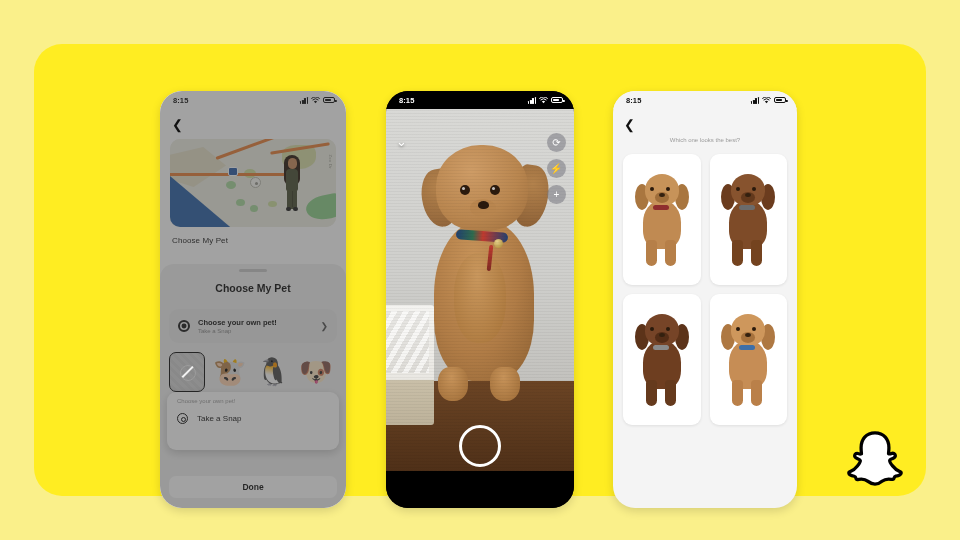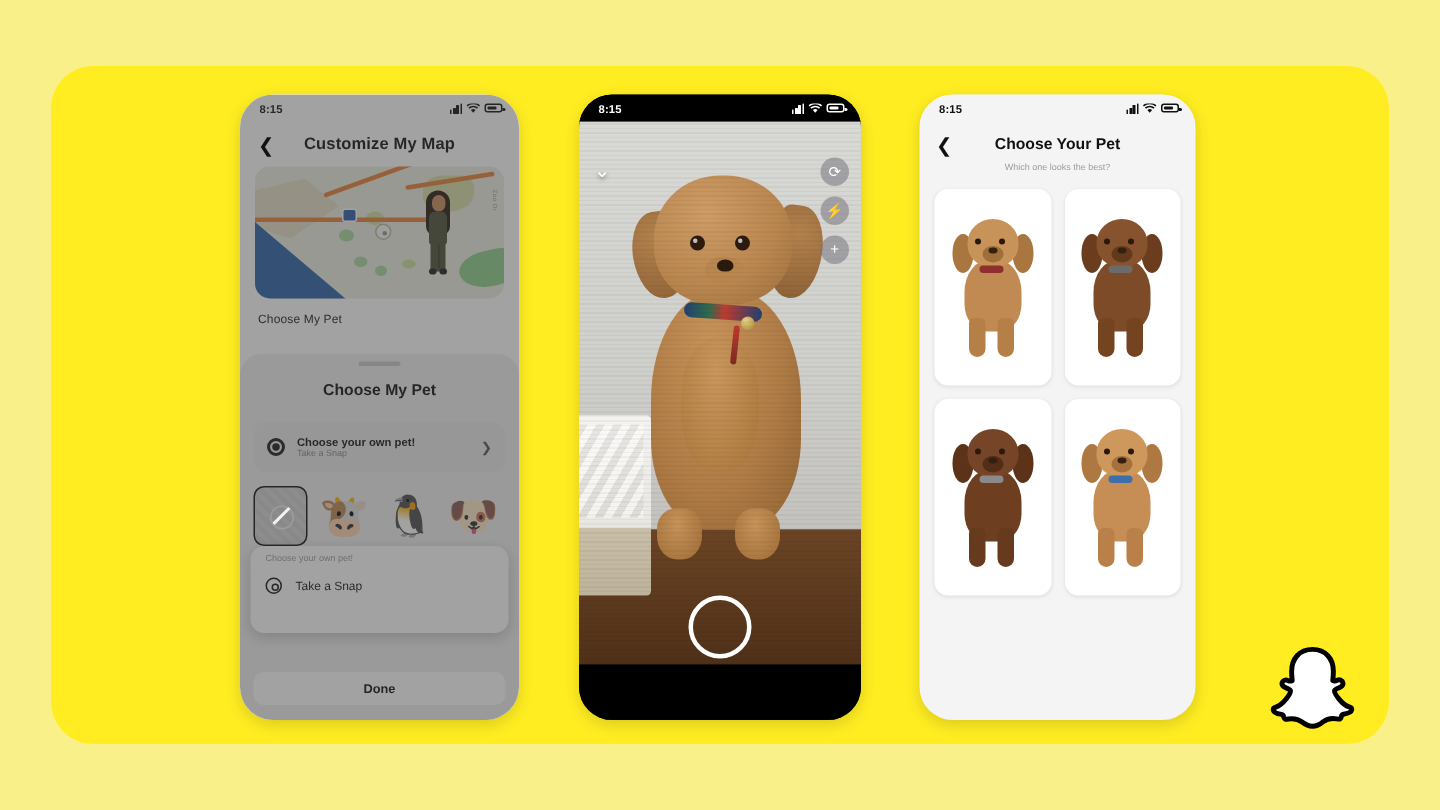--- a/index.html
+++ b/index.html
@@ -15,20 +15,21 @@
     position: absolute; left: 34px; top: 44px;
     width: 892px; height: 452px;
     background: #FFED22; border-radius: 28px;
   }
 
   
   .phone {
     position: absolute; border-radius: 22px; overflow: hidden;
     background: #ffffff;
     box-shadow: 0 3px 10px rgba(0,0,0,.14);
+    margin-top: 28px;
   }
   .statusbar {
     height: 18px; display: flex; align-items: center;
     justify-content: space-between; padding: 0 11px 0 13px;
     font-size: 7.5px; font-weight: bold; letter-spacing: .1px;
   }
   .sb-right { display: flex; align-items: center; gap: 3px; }
   .bars { display: flex; align-items: flex-end; gap: .8px; height: 7px; }
   .bars i { display:block; width: 1.4px; background: currentColor; border-radius: .4px; }
   .bars i:nth-child(1){height:2.5px} .bars i:nth-child(2){height:4px}
@@ -290,21 +291,20 @@
         <path d="M.3 1.6a6.2 6.2 0 0 1 8.4 0" stroke="currentColor" stroke-width="1" fill="none"></path>
       </svg>
       <span class="batt">
           <span></span>
         </span>
     </span>
   </div>
 
   <div class="p1-header">
     <span class="chev-back">❮</span>
-    <span class="p1-title">Customize My Map</span>
   </div>
 
   <div class="map-wrap">
     <div class="map-land"></div>
     <div class="map-sand"></div>
     <div class="map-water"></div>
     <div class="map-green1"></div>
     <div class="map-green2"></div>
     <div class="map-green3"></div>
     <div class="map-green4"></div>
@@ -457,21 +457,20 @@
         <path d="M.3 1.6a6.2 6.2 0 0 1 8.4 0" stroke="currentColor" stroke-width="1" fill="none"></path>
       </svg>
       <span class="batt">
           <span></span>
         </span>
     </span>
   </div>
 
   <div class="p3-header">
     <span class="chev-back">❮</span>
-    <span class="p3-title">Choose Your Pet</span>
   </div>
   <div class="p3-sub">Which one looks the best?</div>
 
   <div class="pet-grid">
     <div class="pet-card">
       <div class="poodle">
         <div class="pd-ear l" style="background:#A9763F"></div>
         <div class="pd-ear r" style="background:#A9763F"></div>
         <div class="pd-body" style="background:#C08A52"></div>
         <div class="pd-leg l" style="background:#B67F48"></div>

